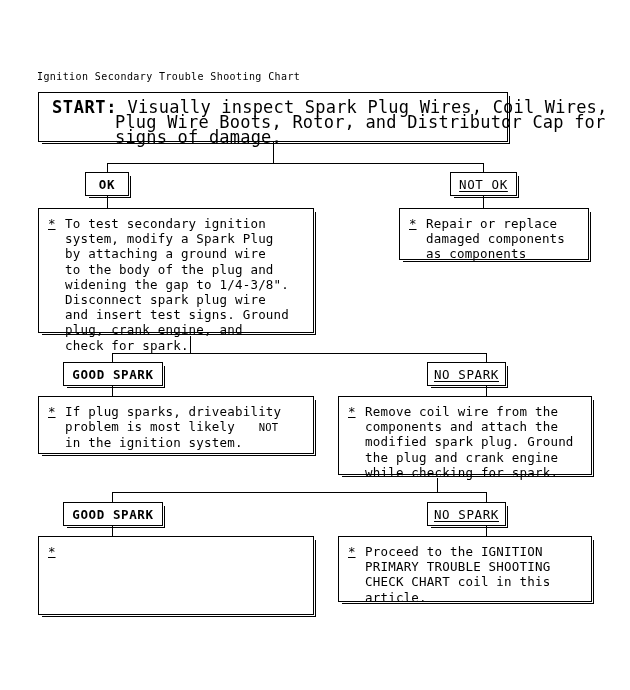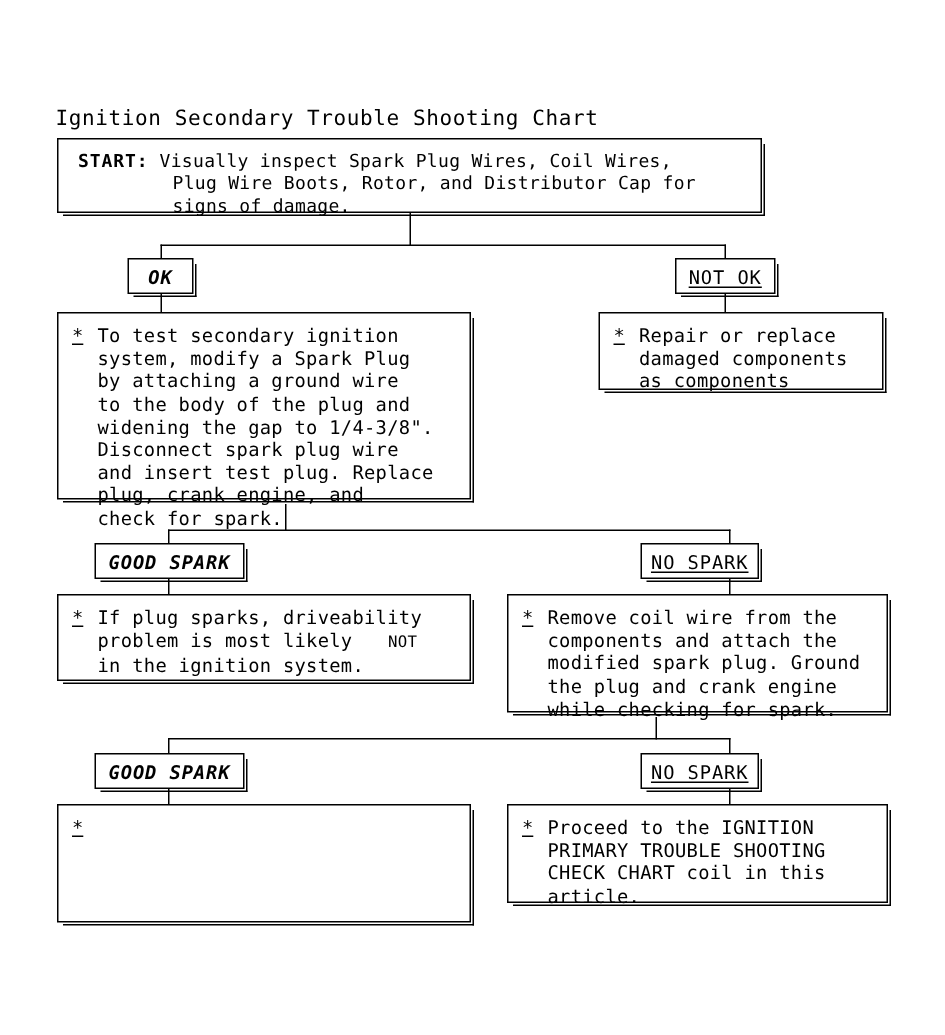--- a/index.html
+++ b/index.html
@@ -20,21 +20,21 @@
     position: absolute;
     left: 0; top: 0;
     width: 630px;
     height: 690px;
   }
 
   .title {
     position: absolute;
     left: 37px;
     top: 71px;
-    font-size: 14px;
+    font-size: 10px;
     letter-spacing: 0.4px;
     white-space: pre;
     color: #000;
   }
 
   
   .box {
     position: absolute;
     box-sizing: border-box;
     border: 1.6px solid #000;
@@ -56,21 +56,21 @@
 
   
   .chip {
     display: flex;
     align-items: center;
     justify-content: center;
     font-size: 12.5px;
     letter-spacing: 0.6px;
     white-space: pre;
   }
-  .chip.bold  { font-weight: bold; font-style: italic; }
+  .chip.bold  { font-weight: bold; }
   .chip.under { text-decoration: underline; text-underline-offset: 2px; text-align: right; }
 
   
   .content {
     display: flex;
     padding: 7px 8px 7px 9px;
   }
   .bullet {
     flex: 0 0 auto;
     font-size: 12.5px;
@@ -82,21 +82,21 @@
   }
   .lines {
     flex: 1 1 auto;
     font-size: 12.5px;
     line-height: 15.2px;
     white-space: pre;
     letter-spacing: 0.2px;
   }
   .lines .sm { font-size: 10.5px; margin-left: 16px; }
   .startlines {
-    font-size: 12px;
+    font-size: 17px;
     line-height: 15.2px;
     white-space: pre;
     letter-spacing: 0.2px;
     padding: 7px 8px 7px 13px;
   }
   .startlines b { font-weight: bold; letter-spacing: 0.6px; }
 
   
   .vline {
     position: absolute;
@@ -140,21 +140,21 @@
   <div class="vline" style="left:483px; top:196px; height:13px;"></div>
 
   <div class="box content" style="left:38px; top:208px; width:276px; height:125px;">
     <div class="bullet">*</div>
     <div class="lines"><span>To test secondary ignition</span>
 <span>system, modify a Spark Plug</span>
 <span>by attaching a ground wire</span>
 <span>to the body of the plug and</span>
 <span>widening the gap to 1/4-3/8".</span>
 <span>Disconnect spark plug wire</span>
-<span>and insert test plug. Replace</span>
+<span>and insert test signs. Ground</span>
 <span>plug, crank engine, and</span>
 <span>check for spark.</span></div>
   </div>
 
   <div class="box content" style="left:399px; top:208px; width:190px; height:52px;">
     <div class="bullet">*</div>
     <div class="lines"><span>Repair or replace</span>
 <span>damaged components</span>
 <span>as components</span></div>
   </div>

